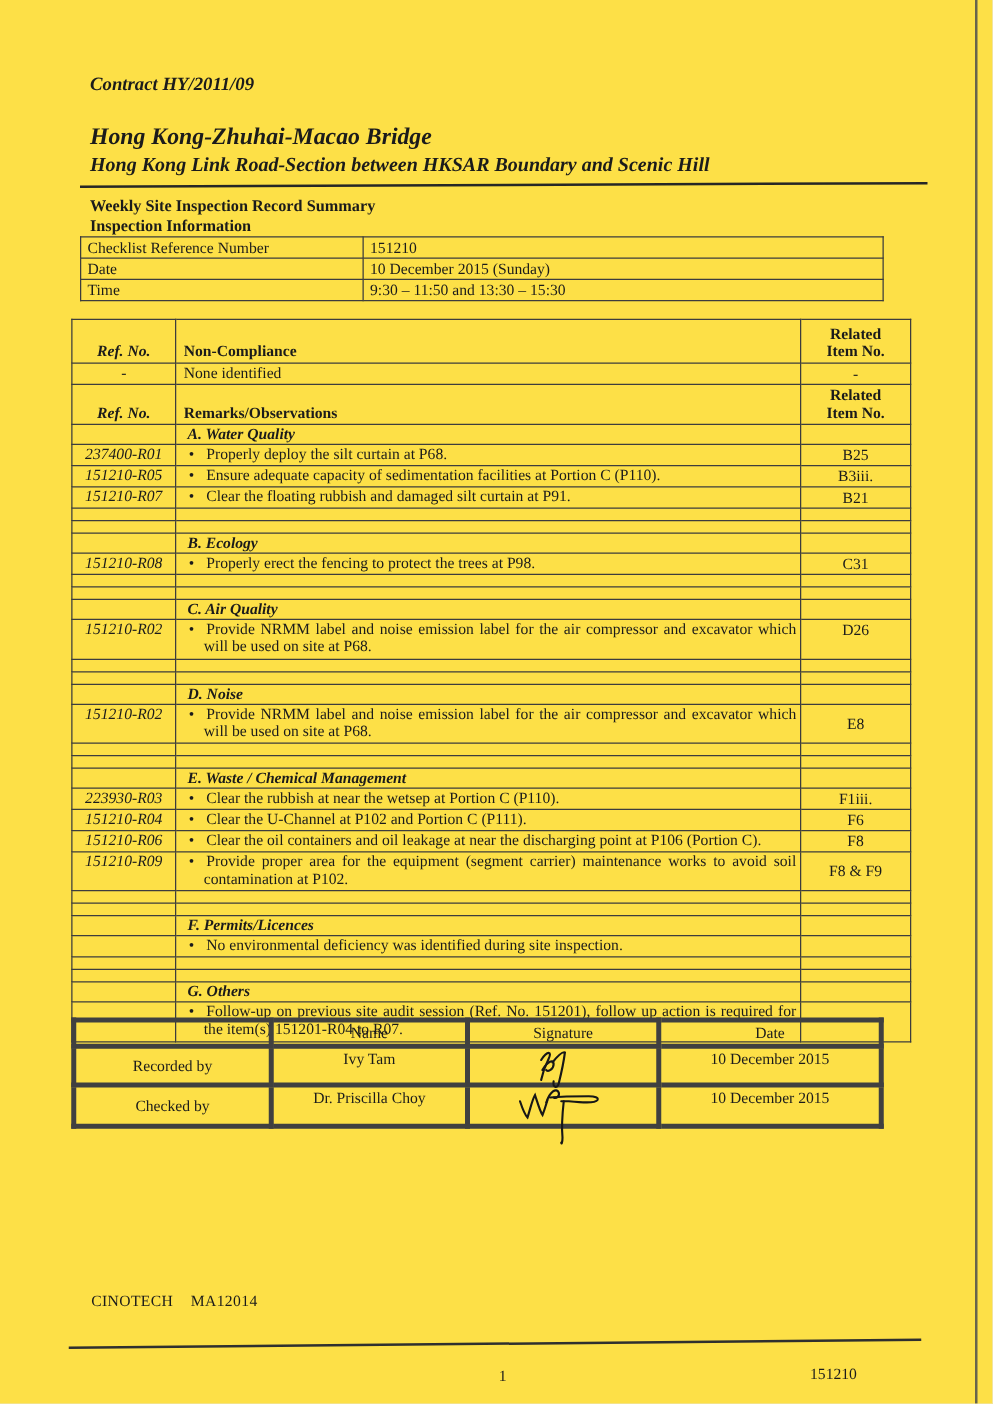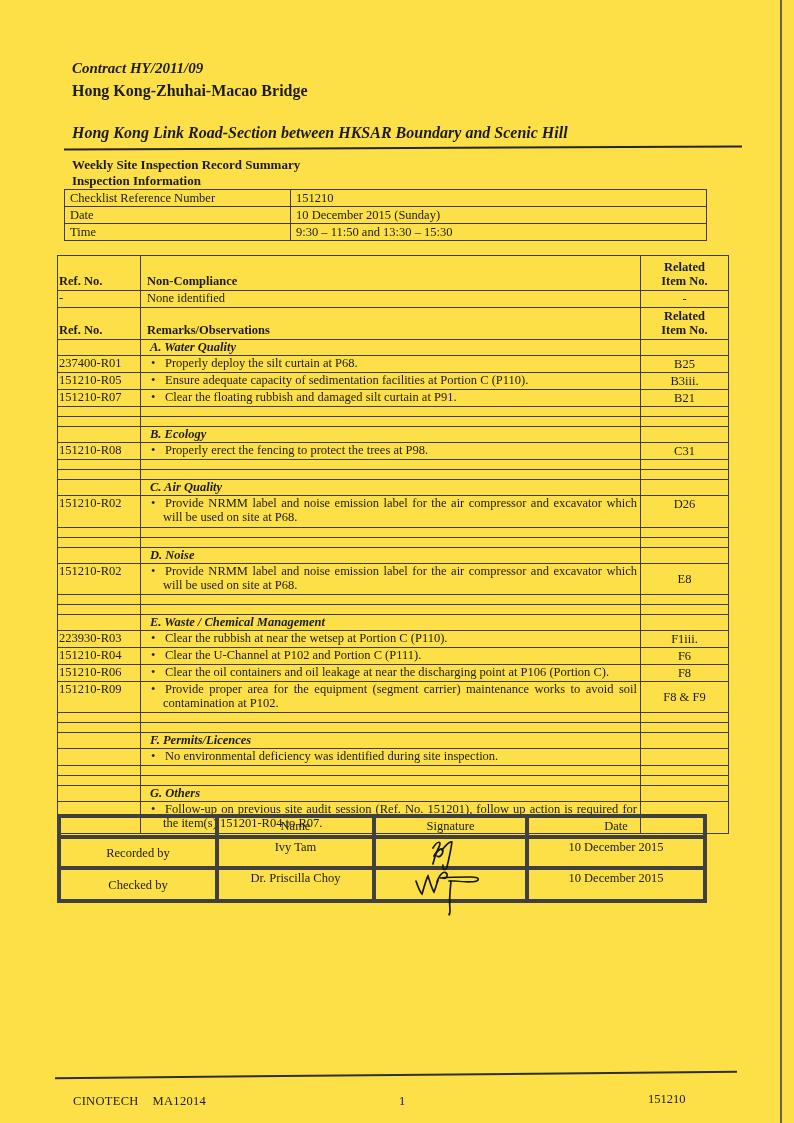--- a/index.html
+++ b/index.html
@@ -7,35 +7,35 @@
     position:relative;width:794px;height:1123px;margin:0 auto;
     background:#fde047;color:#1b1b1b;
     font-family:"Liberation Serif","DejaVu Serif",serif;
     overflow:hidden;
   }
   
   .artifact{position:absolute;left:780px;top:0;width:2px;height:1123px;background:#4d4d4d;opacity:.85;}
 
   
   .contract{position:absolute;left:72px;top:60px;font-size:15px;font-weight:bold;font-style:italic;}
-  .t1{position:absolute;left:72px;top:82px;font-size:16px;font-weight:bold;}
+  .t1{position:absolute;left:72px;top:99px;font-size:19px;font-weight:bold;font-style:italic;}
   .t2{position:absolute;left:72px;top:124px;font-size:16px;font-weight:bold;font-style:italic;}
   .rule{position:absolute;left:64px;top:147px;width:678px;height:2px;background:#262626;transform:rotate(-0.25deg);}
   .sub1{position:absolute;left:72px;top:157px;font-size:13px;font-weight:bold;}
   .sub2{position:absolute;left:72px;top:173px;font-size:13px;font-weight:bold;}
 
   
   table{border-collapse:collapse;table-layout:fixed;}
   .info{position:absolute;left:64px;top:189px;width:642px;font-size:12.5px;}
   .info td{border:1px solid #3d3d3d;height:16px;padding:0 0 0 5px;line-height:15px;vertical-align:middle;overflow:hidden;}
 
   
   .main{position:absolute;left:57px;top:255px;width:671px;font-size:12.5px;}
   .main td{border:1px solid #3d3d3d;padding:0 3px;vertical-align:top;line-height:14px;overflow:hidden;}
-  .main td.c-ref{text-align:left;padding:0 1px;}
+  .main td.c-ref{text-align:center;padding:0 1px;font-style:italic;}
   .main td.c-item{text-align:center;padding-top:1px;}
   .main tr.h1 td{height:32px;vertical-align:bottom;font-weight:bold;padding-bottom:2px;}
   .main tr.h2 td{height:29px;vertical-align:bottom;font-weight:bold;padding-bottom:2px;}
   .main td.rel{line-height:14px;text-align:center;vertical-align:bottom;}
   .main tr.r td{height:15px;}
   .main tr.r2 td{height:30px;}
   .main tr.sec td{height:15px;}
   .main tr.b td{height:9px;}
   .main td.c-txt{padding-left:22px;text-indent:-14px;}
   .main td.plain{padding-left:6px;text-indent:0;}
@@ -51,21 +51,21 @@
   .sig tr.s1 td{height:25px;}
   .sig tr.s2 td{height:27px;}
   .sig td.role{vertical-align:middle;}
   .sigcell{position:relative;overflow:visible;}
   .sigcell svg{position:absolute;left:50%;}
   .sig-ivy{transform:translateX(-54%);top:-2px;}
   .sig-pri{transform:translateX(-50%);top:-5px;}
 
   
   .footline{position:absolute;left:55px;top:1074px;width:682px;height:2px;background:#2f2f2f;transform:rotate(-0.55deg);}
-  .f-left{position:absolute;left:73px;top:1094px;font-size:12.5px;letter-spacing:.3px;}
+  .f-left{position:absolute;left:73px;top:1034px;font-size:12.5px;letter-spacing:.3px;}
   .f-left .gap{display:inline-block;width:14px;}
   .f-center{position:absolute;left:399px;top:1094px;font-size:12.5px;}
   .f-right{position:absolute;left:648px;top:1092px;font-size:12.5px;}
 </style>
 </head>
 <body>
 
 <div class="doc">
   <div class="artifact"></div>
 

